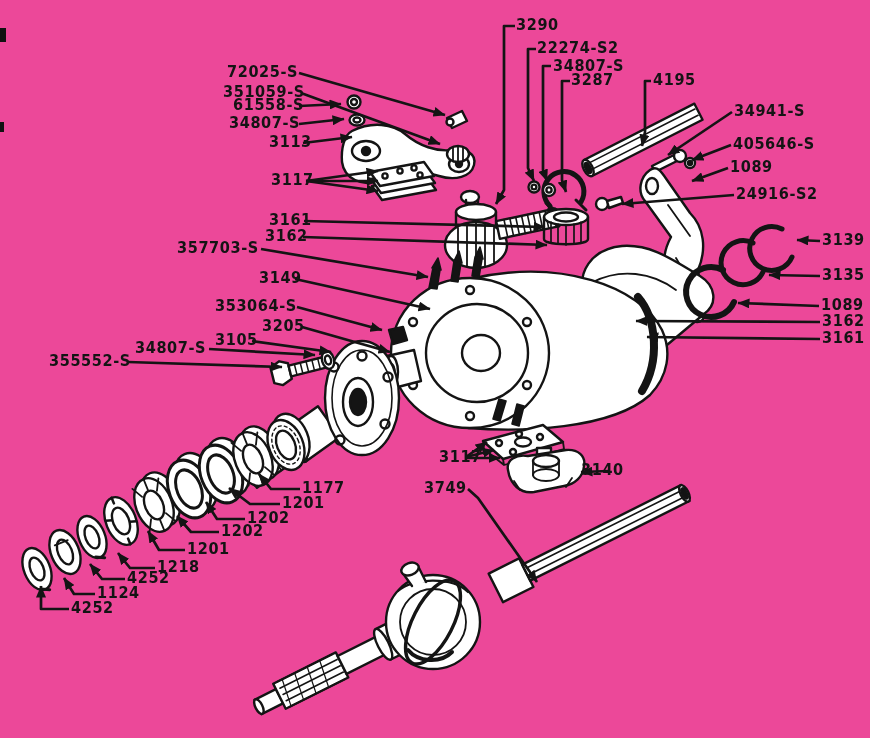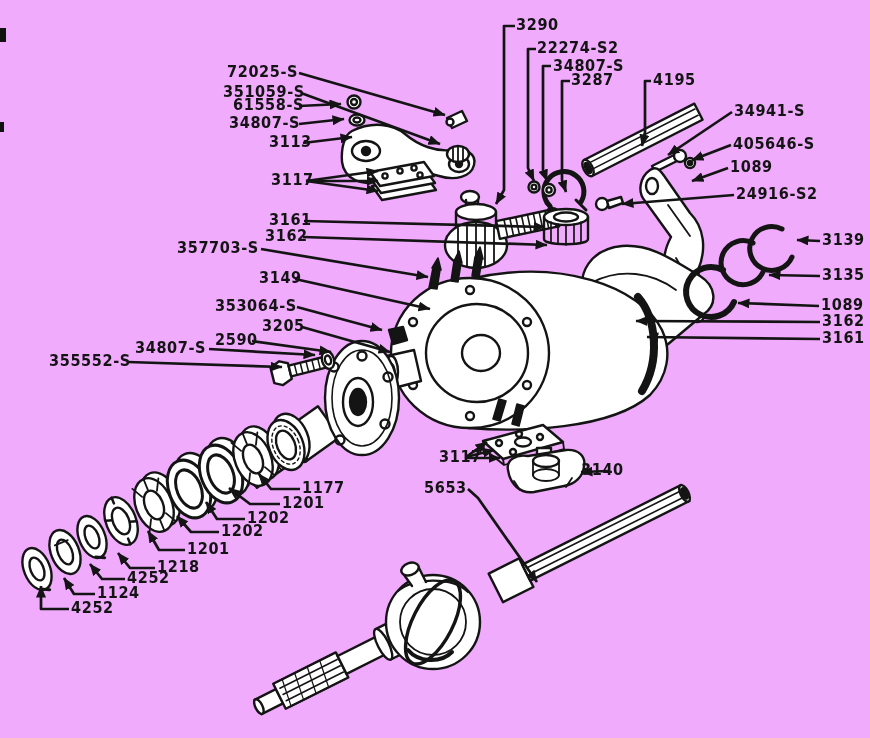--- a/index.html
+++ b/index.html
@@ -1,16 +1,16 @@
 <!DOCTYPE html>
 <html><head>
 <meta charset="utf-8">
 <style>
   html,body{margin:0;padding:0;background:#e8e8e8;}
-  .stage{position:relative;width:870px;height:738px;background:#f0abfc;overflow:hidden;
+  .stage{position:relative;width:870px;height:738px;background:#ec4899;overflow:hidden;
          font-family:"DejaVu Sans",sans-serif;}
   .art{position:absolute;left:0;top:0;}
   .lbl{position:absolute;font:700 14.5px/1.1 "DejaVu Sans",sans-serif;letter-spacing:.6px;
        color:#141414;white-space:nowrap;transform:scaleY(1.04);}
   .speck{position:absolute;background:#111;}
 </style>
 </head>
 <body>
 
 <div class="stage">
@@ -379,32 +379,32 @@
 <div class="lbl" style="left:822px;top:268px">3135</div>
 <div class="lbl" style="left:821px;top:298px">1089</div>
 <div class="lbl" style="left:822px;top:314px">3162</div>
 <div class="lbl" style="left:822px;top:331px">3161</div>
 <div class="lbl" style="left:269px;top:213px">3161</div>
 <div class="lbl" style="left:265px;top:229px">3162</div>
 <div class="lbl" style="left:177px;top:241px">357703-S</div>
 <div class="lbl" style="left:259px;top:271px">3149</div>
 <div class="lbl" style="left:215px;top:299px">353064-S</div>
 <div class="lbl" style="left:262px;top:319px">3205</div>
-<div class="lbl" style="left:215px;top:333px">2590</div>
+<div class="lbl" style="left:215px;top:333px">3105</div>
 <div class="lbl" style="left:135px;top:341px">34807-S</div>
 <div class="lbl" style="left:49px;top:354px">355552-S</div>
 <div class="lbl" style="left:302px;top:481px">1177</div>
 <div class="lbl" style="left:282px;top:496px">1201</div>
 <div class="lbl" style="left:247px;top:511px">1202</div>
 <div class="lbl" style="left:221px;top:524px">1202</div>
 <div class="lbl" style="left:187px;top:542px">1201</div>
 <div class="lbl" style="left:157px;top:560px">1218</div>
 <div class="lbl" style="left:127px;top:571px">4252</div>
 <div class="lbl" style="left:97px;top:586px">1124</div>
 <div class="lbl" style="left:71px;top:601px">4252</div>
 <div class="lbl" style="left:439px;top:450px">3117</div>
 <div class="lbl" style="left:581px;top:463px">3140</div>
-<div class="lbl" style="left:424px;top:481px">5653</div>
+<div class="lbl" style="left:424px;top:481px">3749</div>
 
 <div class="speck" style="left:0;top:28px;width:6px;height:14px"></div>
 <div class="speck" style="left:0;top:122px;width:4px;height:10px"></div>
 
 </div>
 
 </body></html>

